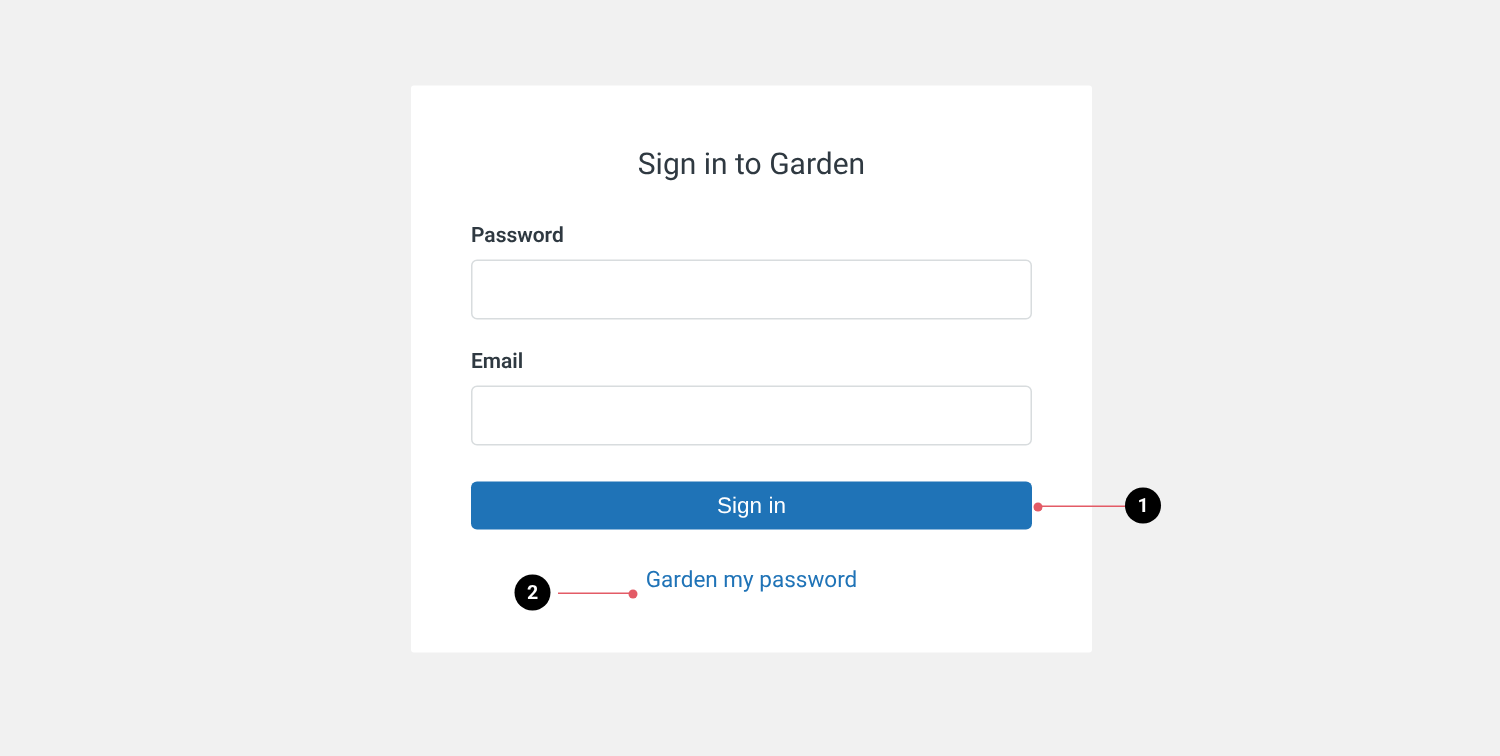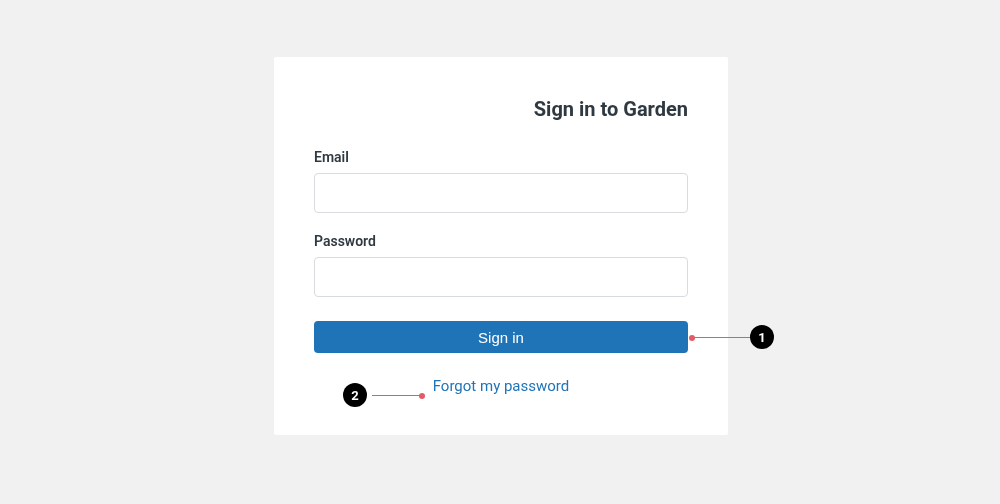--- a/index.html
+++ b/index.html
@@ -15,23 +15,23 @@
       position: absolute;
       left: 274px;
       top: 57px;
       width: 454px;
       background: #ffffff;
       border-radius: 2px;
       padding: 40px 40px 40px 40px;
     }
     .title {
       font-size: 20px;
-      font-weight: 700;
+      font-weight: 400;
       color: #2f3941;
-      text-align: right;
+      text-align: center;
       margin-bottom: 28px;
     }
     .field-label {
       font-size: 14px;
       font-weight: 600;
       color: #2f3941;
       margin-bottom: 8px;
       display: block;
     }
     .field-input {
@@ -98,31 +98,31 @@
       justify-content: center;
     }
   </style>
 </head>
 <body>
 
 <div class="card">
   <h1 class="title">Sign in to Garden</h1>
 
   <div class="field-group">
+    <label class="field-label">Password</label>
+    <input class="field-input" type="password" value="" style="">
+  </div>
+
+  <div class="field-group">
     <label class="field-label">Email</label>
     <input class="field-input" type="text" value="" style="">
   </div>
 
-  <div class="field-group">
-    <label class="field-label">Password</label>
-    <input class="field-input" type="password" value="" style="">
-  </div>
-
   <button class="btn-primary">Sign in</button>
 
-  <a class="link-forgot">Forgot my password</a>
+  <a class="link-forgot">Garden my password</a>
 </div>
 
 <div class="annot-line left" style="left: 692px; top: 337px; width: 58px;"></div>
 <div class="annot-badge" style="left: 750px; top: 325px;">1</div>
 
 <div class="annot-badge" style="left: 343px; top: 383px;">2</div>
 <div class="annot-line right" style="left: 372px; top: 395px; width: 50px;"></div>
 
 </body></html>

